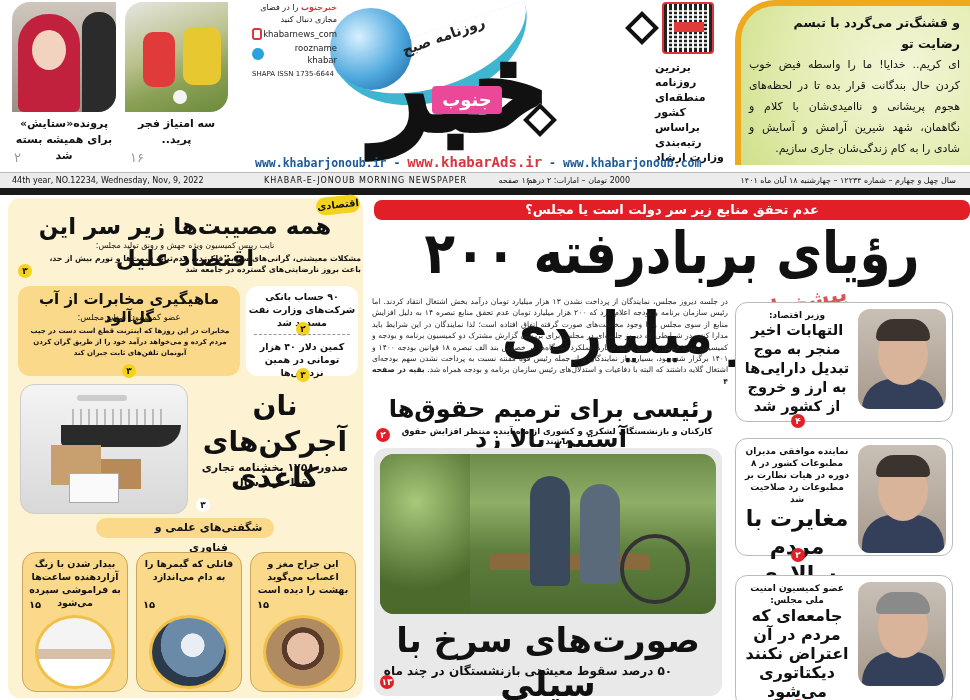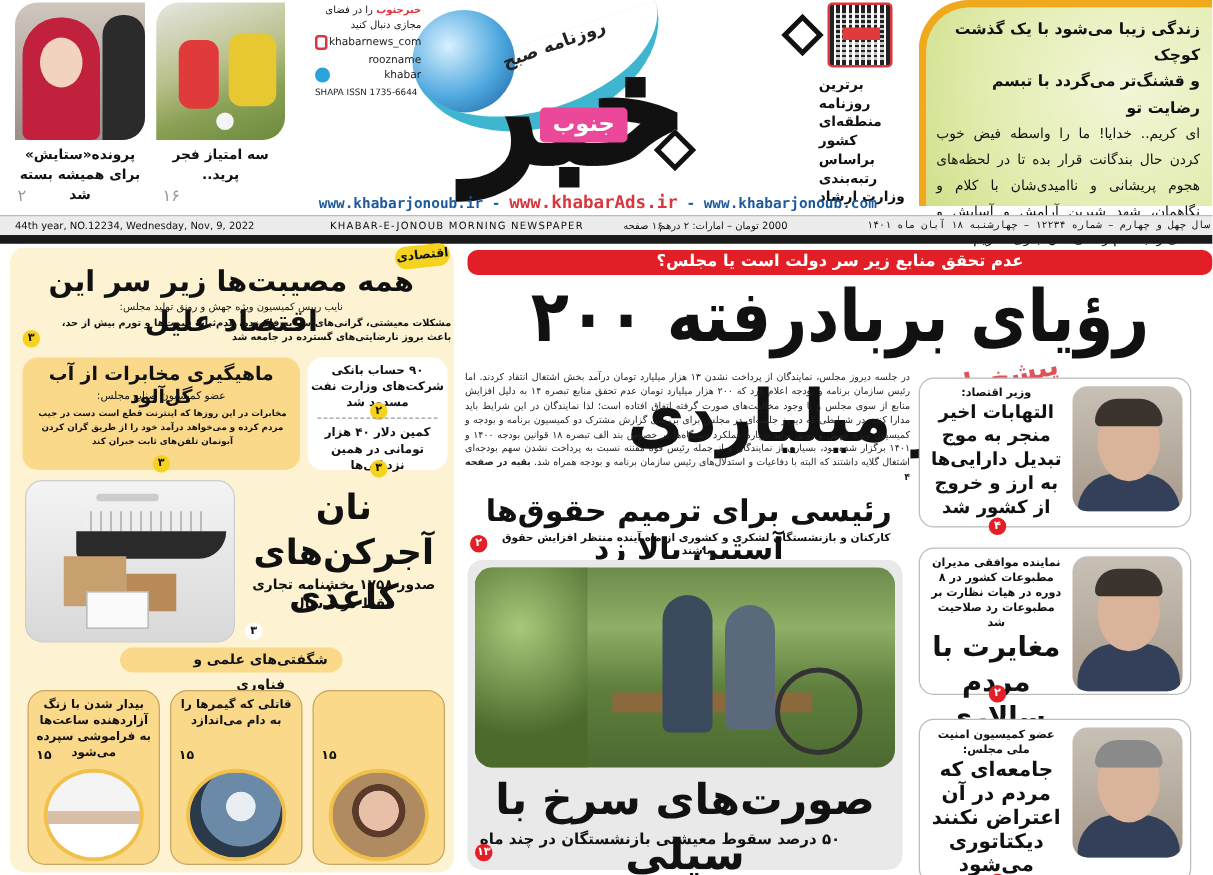--- a/index.html
+++ b/index.html
@@ -21,21 +21,21 @@
 
   #logo-globe { left: 330px; top: 8px; width: 82px; height: 82px; border-radius: 50%; background: radial-gradient(circle at 35% 35%, #d8f0ff, #4ea8de 55%, #1a5d9c); }
   #logo-swoosh { left: 340px; top: 30px; width: 200px; height: 70px; border-radius: 0 0 100px 100px / 0 0 70px 70px; border-bottom: 14px solid #3fb6d0; transform: rotate(-18deg); }
   #logo-sub { left: 400px; top: 28px; font-size: 14px; font-weight: bold; color:#222; transform: rotate(-20deg); }
   #logo-main { left: 270px; top: 18px; width: 380px; height: 140px; font-size: 118px; font-weight: bold; line-height: 140px; color: #111; text-align: center; font-family: "DejaVu Serif", serif; -webkit-text-stroke: 4px #111; letter-spacing: -6px; }
   #logo-jonoub { left: 432px; top: 86px; width: 70px; height: 28px; background: #ec4899; color: #fff; font-size: 18px; font-weight: bold; text-align: center; line-height: 28px; border-radius: 4px; }
   .diamond { width: 24px; height: 24px; transform: rotate(45deg); border: 4px solid #111; background: #fff; }
 
   #social { left: 252px; top: 2px; width: 85px; font-size: 8px; line-height: 12px; text-align: right; }
   #social .red { color: #d9363e; font-weight: bold; }
-  #social .row { display:flex; align-items:flex-end; gap:1px; direction:ltr; font-size:8.5px; color:#222; margin-top:2px; }
+  #social .row { display:flex; align-items:center; gap:1px; direction:ltr; font-size:8.5px; color:#222; margin-top:2px; }
   #social .ig { width:12px; height:12px; border-radius:3px; border:2px solid #d9363e; }
   #social .tg { width:12px; height:12px; border-radius:50%; background:#2aa3dc; }
 
   #thumb1 { left: 125px; top: 2px; width: 103px; height: 110px; border-radius: 18px 0 18px 0; background: linear-gradient(160deg, #e6e6e0 0%, #b9c08a 45%, #8aa055 70%, #6b8a3c 100%); overflow:hidden; }
   #thumb1 .p1 { position:absolute; left:18px; top:30px; width:32px; height:55px; background:#e03a3a; border-radius:10px; }
   #thumb1 .p2 { position:absolute; left:58px; top:25px; width:38px; height:58px; background:#e8c830; border-radius:10px; }
   #thumb1 .ball { position:absolute; left:48px; top:88px; width:14px; height:14px; background:#f4f4f4; border-radius:50%; }
   #thumb2 { left: 12px; top: 2px; width: 104px; height: 110px; border-radius: 18px 0 18px 0; background: linear-gradient(180deg,#cfc7be,#9b8f86); overflow:hidden; border-top-left-radius:18px; }
   #thumb2 .scarf { position:absolute; left:6px; top:12px; width:62px; height:98px; background:#c2213d; border-radius:30px 30px 6px 6px; }
   #thumb2 .face { position:absolute; left:20px; top:28px; width:34px; height:40px; background:#f2d3c0; border-radius:50%; }
@@ -115,21 +115,20 @@
   #sci-pill { left: 96px; top: 518px; width: 178px; height: 20px; background: #fbd98a; border-radius: 10px; font-size: 11px; font-weight: bold; text-align: center; line-height: 20px; padding-left: 47px; }
   .sci-card { position:absolute; top: 552px; width: 106px; height: 140px; background: #fbd98a; border: 1px solid #c9a560; border-radius: 14px; }
   .sci-card .t { position:absolute; left:4px; right:4px; top:4px; font-size: 9.5px; font-weight: bold; text-align: center; line-height: 13px; }
   .sci-card .n { position:absolute; left:6px; top:46px; font-size: 10px; font-weight: bold; }
   .sci-card .circ { position:absolute; left:12px; top:62px; width:80px; height:74px; border-radius:50%; border:3px solid #f0c04a; overflow:hidden; }
 </style>
 </head>
 <body>
 
 <div id="prayer" class="abs rtl">
-  <div class="bold">زندگی زیبا می‌شود با یک گذشت کوچک</div>
   <div class="bold">و قشنگ‌تر می‌گردد با تبسم رضایت تو</div>
   <div class="thin">ای کریم.. خدایا! ما را واسطه فیض خوب کردن حال بندگانت قرار بده تا در لحظه‌های هجوم پریشانی و ناامیدی‌شان با کلام و نگاهمان، شهد شیرین آرامش و آسایش و شادی را به کام زندگی‌شان جاری سازیم.</div>
 </div>
 
 <div id="qr" class="abs">
     <div class="inner"></div>
     <div class="tag"></div>
   </div>
 <div id="rank" class="abs rtl">برترین روزنامه منطقه‌ای کشور براساس رتبه‌بندی وزارت ارشاد</div>
 
@@ -168,21 +167,21 @@
     <div class="man"></div>
   </div>
 <div class="abs rtl thumb-cap" style="left:12px;top:116px;width:104px;">پرونده«ستایش» برای همیشه بسته شد</div>
 <div class="abs thumb-num" style="left:14px;top:150px;">۲</div>
 
 <div id="urls" class="abs">
   <span>www.khabarjonoub.ir - </span><span class="red">www.khabarAds.ir</span><span> - www.khabarjonoub.com</span>
 </div>
 
 <div id="infobar" class="abs">
-  <span style="right:2px;font-family:Liberation Mono, monospace;" class="rtl">سال چهل و چهارم – شماره ۱۲۲۳۴ – چهارشنبه ۱۸ آبان ماه ۱۴۰۱</span>
+  <span style="right:14px;" class="rtl">سال چهل و چهارم – شماره ۱۲۲۳۴ – چهارشنبه ۱۸ آبان ماه ۱۴۰۱</span>
   <span style="right:340px;" class="rtl">2000 تومان – امارات: ۲ درهم</span>
   <span style="right:440px;" class="rtl">۱۶ صفحه</span>
   <span style="left:264px;letter-spacing:1px;">KHABAR-E-JONOUB MORNING NEWSPAPER</span>
   <span style="left:12px;">44th year, NO.12234, Wednesday, Nov, 9, 2022</span>
 </div>
 <div id="blackbar" class="abs"></div>
 
 <div id="kicker" class="abs rtl">عدم تحقق منابع زیر سر دولت است یا مجلس؟</div>
 <div id="main-headline" class="abs rtl">رؤیای بربادرفته ۲۰۰ هزار میلیاردی</div>
 <div id="lead" class="abs rtl">
@@ -275,20 +274,21 @@
     <div class="box2"></div>
     <div class="truck"></div>
 </div>
 <div id="bread-head" class="abs rtl">نان آجرکن‌های کاغذی</div>
 <div id="bread-sub" class="abs rtl">صدور ۱۷۵۸ بخشنامه تجاری فقط در ۶ سال</div>
 <div class="abs pg-yel" style="left:196px;top:498px;background:#fff;">۳</div>
 
 <div id="sci-pill" class="abs rtl">شگفتی‌های علمی و فناوری</div>
 
 <div class="sci-card rtl" style="left:250px;">
+  <div class="t">این جراح مغز و اعصاب می‌گوید بهشت را دیده است</div>
   <div class="n">۱۵</div>
   <div class="circ" style="background:radial-gradient(circle at 50% 45%, #e8c0a8 0 30%, #5a3a2a 31% 40%, #b08a60 41%);"></div>
 </div>
 <div class="sci-card rtl" style="left:136px;">
   <div class="t">قاتلی که گیمرها را به دام می‌اندازد</div>
   <div class="n">۱۵</div>
   <div class="circ" style="background:radial-gradient(circle at 55% 40%, #e8eef4 0 20%, #6a8aa8 21% 55%, #2a3a4a 56%);"></div>
 </div>
 <div class="sci-card rtl" style="left:22px;">
   <div class="t">بیدار شدن با زنگ آزاردهنده ساعت‌ها به فراموشی سپرده می‌شود</div>

